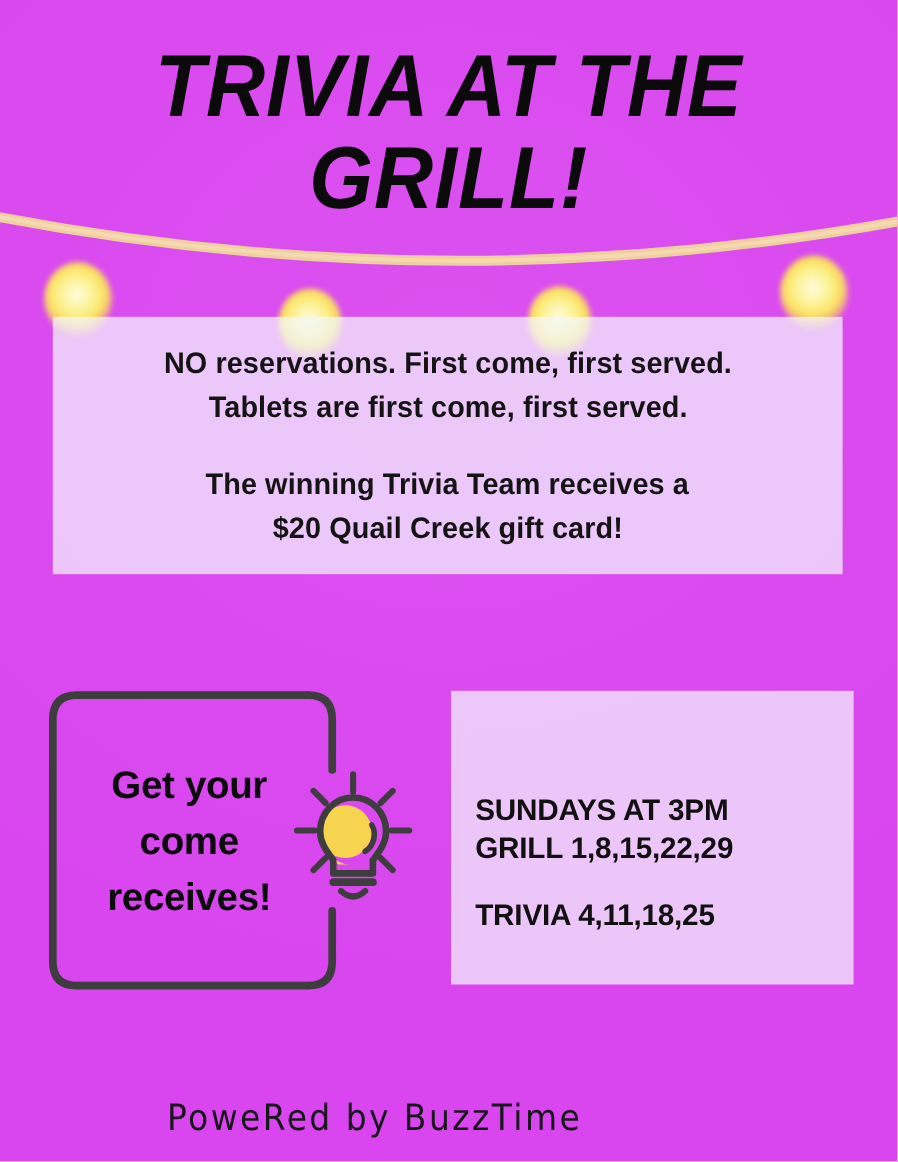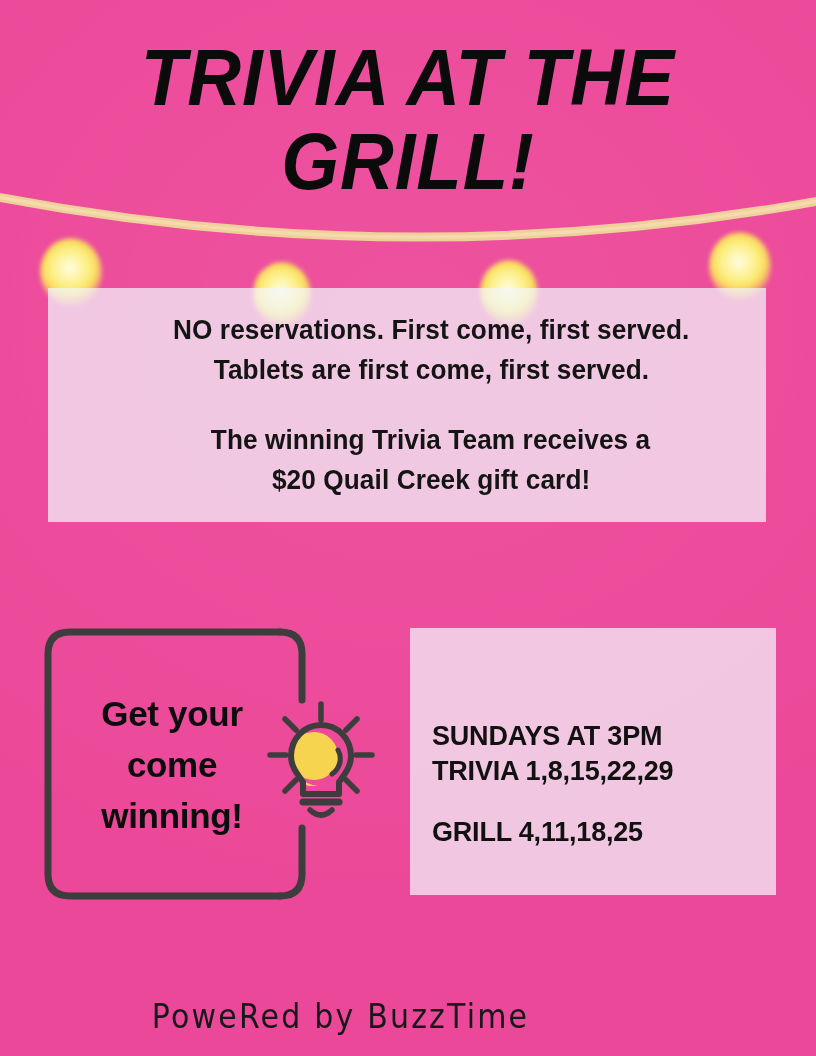--- a/index.html
+++ b/index.html
@@ -6,21 +6,21 @@
   html, body {
     margin: 0;
     padding: 0;
     background: #ffffff;
   }
   #flyer {
     position: relative;
     width: 816px;
     height: 1056px;
     overflow: hidden;
-    background: #ec4899;
+    background: #d946ef;
     font-family: "Liberation Sans", sans-serif;
     -webkit-font-smoothing: antialiased;
   }
 
   
   .bg-texture {
     position: absolute;
     inset: 0;
     background:
       radial-gradient(ellipse 120% 80% at 50% 30%, rgba(255,255,255,0.06) 0%, rgba(255,255,255,0) 70%);
@@ -101,21 +101,20 @@
     left: 48px;
     top: 288px;
     width: 718px;
     height: 234px;
     z-index: 7;
     display: flex;
     flex-direction: column;
     align-items: center;
     justify-content: center;
     text-align: center;
-    margin-left: 24px;
   }
   .info-line {
     font-family: "Liberation Sans Narrow", "Liberation Sans", sans-serif;
     font-weight: bold;
     font-size: 27px;
     line-height: 40px;
     color: #141414;
     letter-spacing: 0.1px;
     transform: scaleX(0.97);
   }
@@ -243,21 +242,21 @@
   <div class="facts-wrap">
     <svg class="facts-frame" width="290" height="272" viewBox="0 0 290 272" xmlns="http://www.w3.org/2000/svg">
 
       <path d="M 236 4 L 26 4 Q 4 4 4 26 L 4 246 Q 4 268 26 268 L 236 268" fill="none" stroke="#3d3d3d" stroke-width="7" stroke-linecap="round" stroke-linejoin="round"></path>
       <path d="M 236 4 Q 258 4 258 26 L 258 72" fill="none" stroke="#3d3d3d" stroke-width="7" stroke-linecap="round" stroke-linejoin="round"></path>
       <path d="M 258 200 L 258 246 Q 258 268 236 268" fill="none" stroke="#3d3d3d" stroke-width="7" stroke-linecap="round" stroke-linejoin="round"></path>
     </svg>
     <div class="facts-text">
       <div class="facts-line">Get your</div>
       <div class="facts-line">come</div>
-      <div class="facts-line">winning!</div>
+      <div class="facts-line">receives!</div>
     </div>
   </div>
 
   <div class="bulb-icon">
     <svg width="118" height="128" viewBox="0 0 118 128" xmlns="http://www.w3.org/2000/svg">
 
       <g stroke="#3d3d3d" stroke-width="5.5" stroke-linecap="round">
         <line x1="59" y1="6" x2="59" y2="22"></line>
         <line x1="23" y1="21" x2="34" y2="32"></line>
         <line x1="95" y1="21" x2="84" y2="32"></line>
@@ -275,22 +274,22 @@
       <path d="M 76 52 A 18 18 0 0 1 70 76" fill="none" stroke="#3d3d3d" stroke-width="5" stroke-linecap="round"></path>
 
       <line x1="41" y1="104" x2="77" y2="104" stroke="#3d3d3d" stroke-width="7" stroke-linecap="round"></line>
       <path d="M 48 112 Q 59 122 70 112" fill="none" stroke="#3d3d3d" stroke-width="5.5" stroke-linecap="round"></path>
     </svg>
   </div>
 
   <div class="panel" id="schedule-panel"></div>
   <div class="schedule-text">
     <div class="sched-line">SUNDAYS AT 3PM</div>
-    <div class="sched-line">TRIVIA 1,8,15,22,29</div>
+    <div class="sched-line">GRILL 1,8,15,22,29</div>
     <div class="sched-gap"></div>
-    <div class="sched-line">GRILL 4,11,18,25</div>
+    <div class="sched-line">TRIVIA 4,11,18,25</div>
   </div>
 
   <div class="footer">
     <span class="footer-text">PoweRed by BuzzTime</span>
   </div>
 
 </div>
 
 </body></html>

